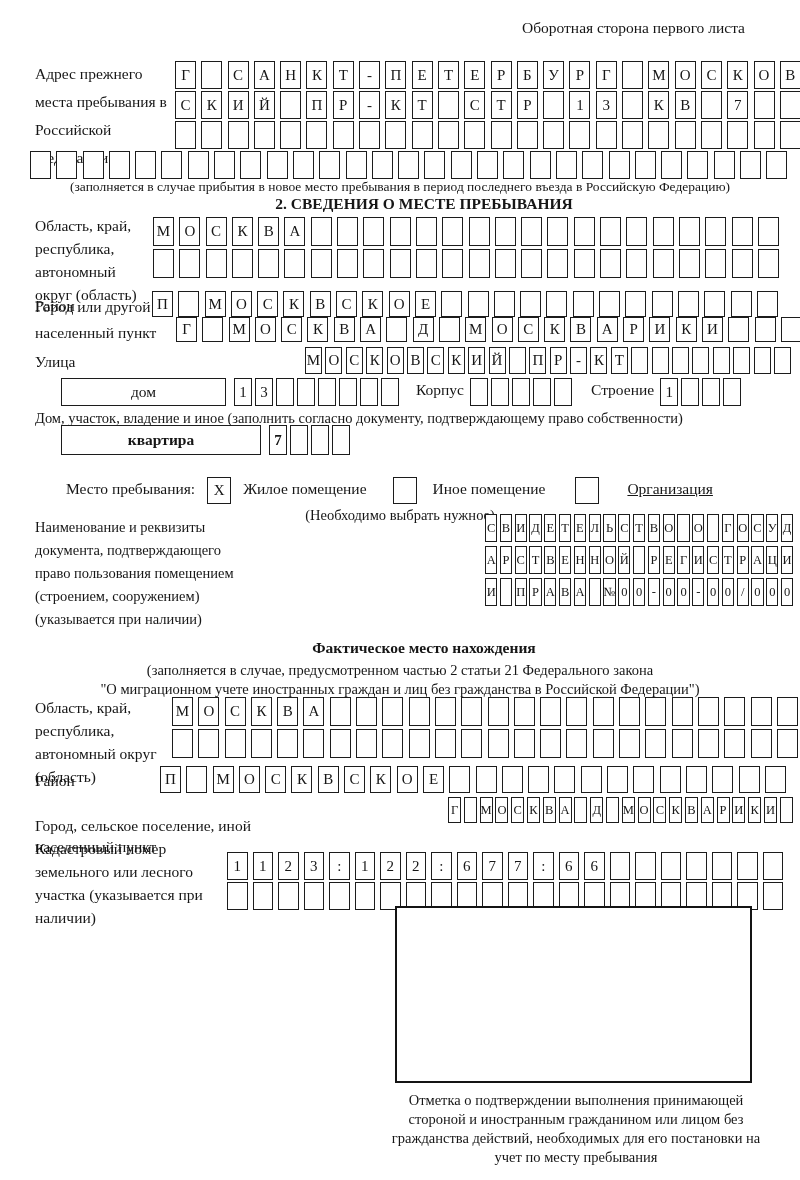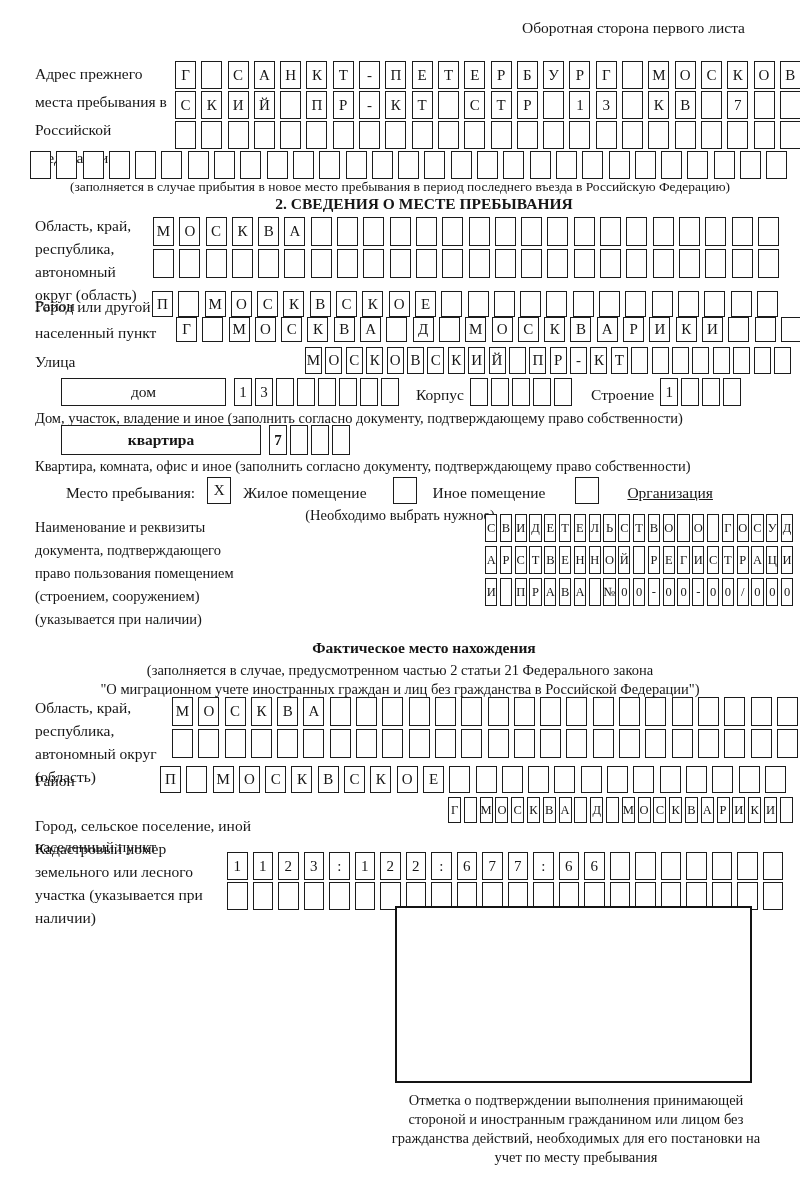--- a/index.html
+++ b/index.html
@@ -24,21 +24,21 @@
   }
   .street  { --cw:17px;  --g:3.4px;  }
   .hcells  { --cw:18px;  --g:3px;    }
   .narrow21{ --cw:12.3px; --g:2.5px; --fs:12.5px; }
   .narrow22{ --cw:13px;  --g:2.8px;  --fs:12.5px; }
   .cad22   { --cw:20.5px; --g:5px;   }
   .widebox {
     box-sizing:border-box; border:1.8px solid #1c1c1c; background:#fff;
     display:flex; align-items:center; justify-content:center; font-size:15.5px;
   }
-  .flexrow { display:flex; align-items:flex-end;padding-left:31px; }
+  .flexrow { display:flex; align-items:flex-start;padding-left:31px; }
   .stamp { box-sizing:border-box; border:2px solid #141414; background:#fff; }
 </style>
 </head>
 <body>
 
 <div class="page">
 
   <div class="abs lbl" style="top:16px; right:55px;">Оборотная сторона первого листа</div>
 
   <div class="abs lbl" style="left:35px; top:60px; width:148px; line-height:28px;">Адрес прежнего места пребывания в Российской Федерации</div>
@@ -325,21 +325,20 @@
 
   <div class="abs flexrow" style="left:30px; top:425px; height:30px;font-weight:bold;">
     <div class="widebox" style="width:200px; height:30px;">квартира</div>
     <div class="cells hcells" style="margin-left:8px; --ch:30px;">
         <span class="cell">7</span>
         <span class="cell"></span>
         <span class="cell"></span>
         <span class="cell"></span>
       </div>
   </div>
-  <div class="abs mid" style="left:35px; top:458px;">Квартира, комната, офис и иное (заполнить согласно документу, подтверждающему право собственности)</div>
 
   <div class="abs flexrow" style="left:35px; top:477px; height:27px;">
     <div class="lbl">Место пребывания:</div>
     <div class="cells" style="margin-left:12px; --cw:24px; --ch:27px; --g:0px;">
         <span class="cell">X</span>
       </div>
     <div class="lbl" style="margin-left:12px;">Жилое помещение</div>
     <div class="cells" style="margin-left:26px; --cw:24px; --ch:27px; --g:0px;">
         <span class="cell"></span>
       </div>

